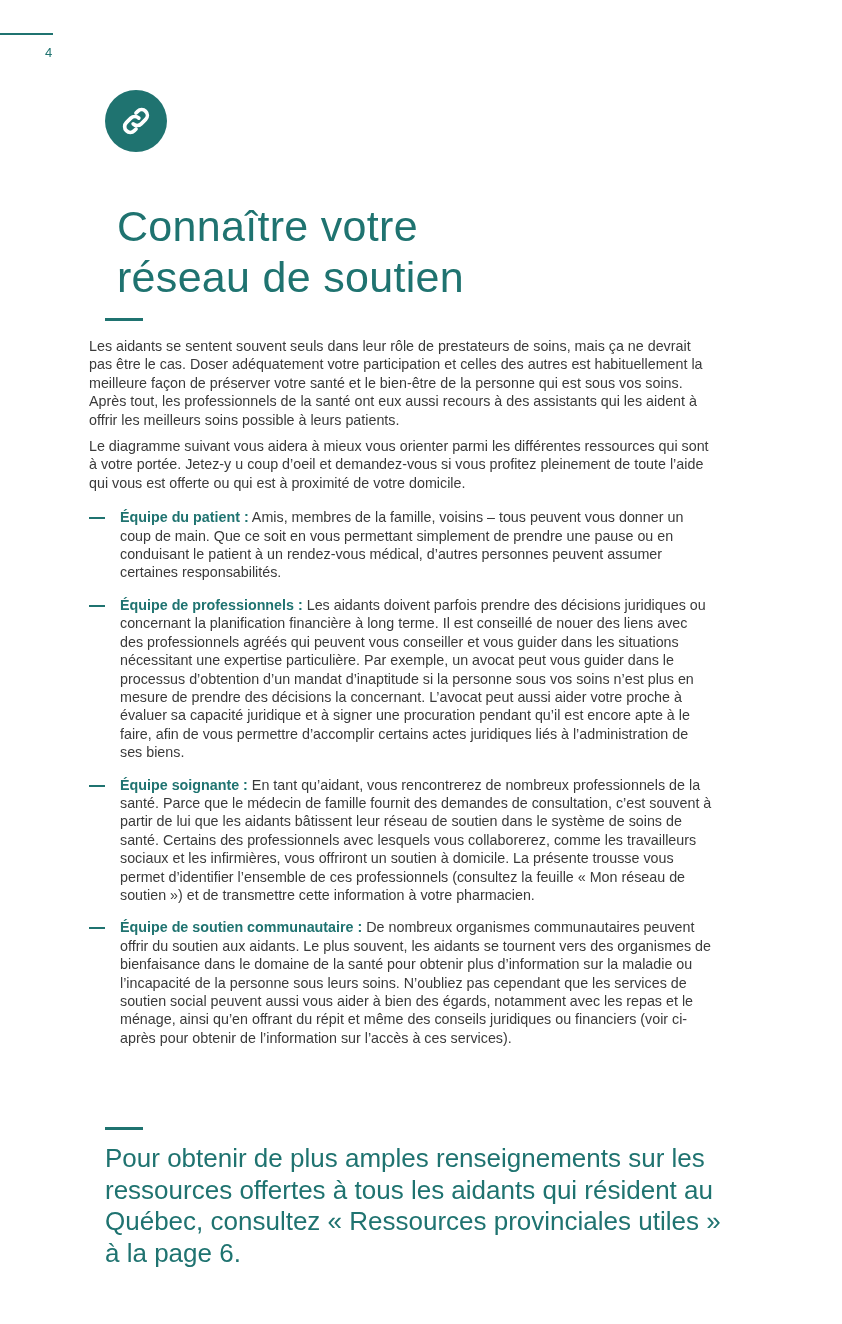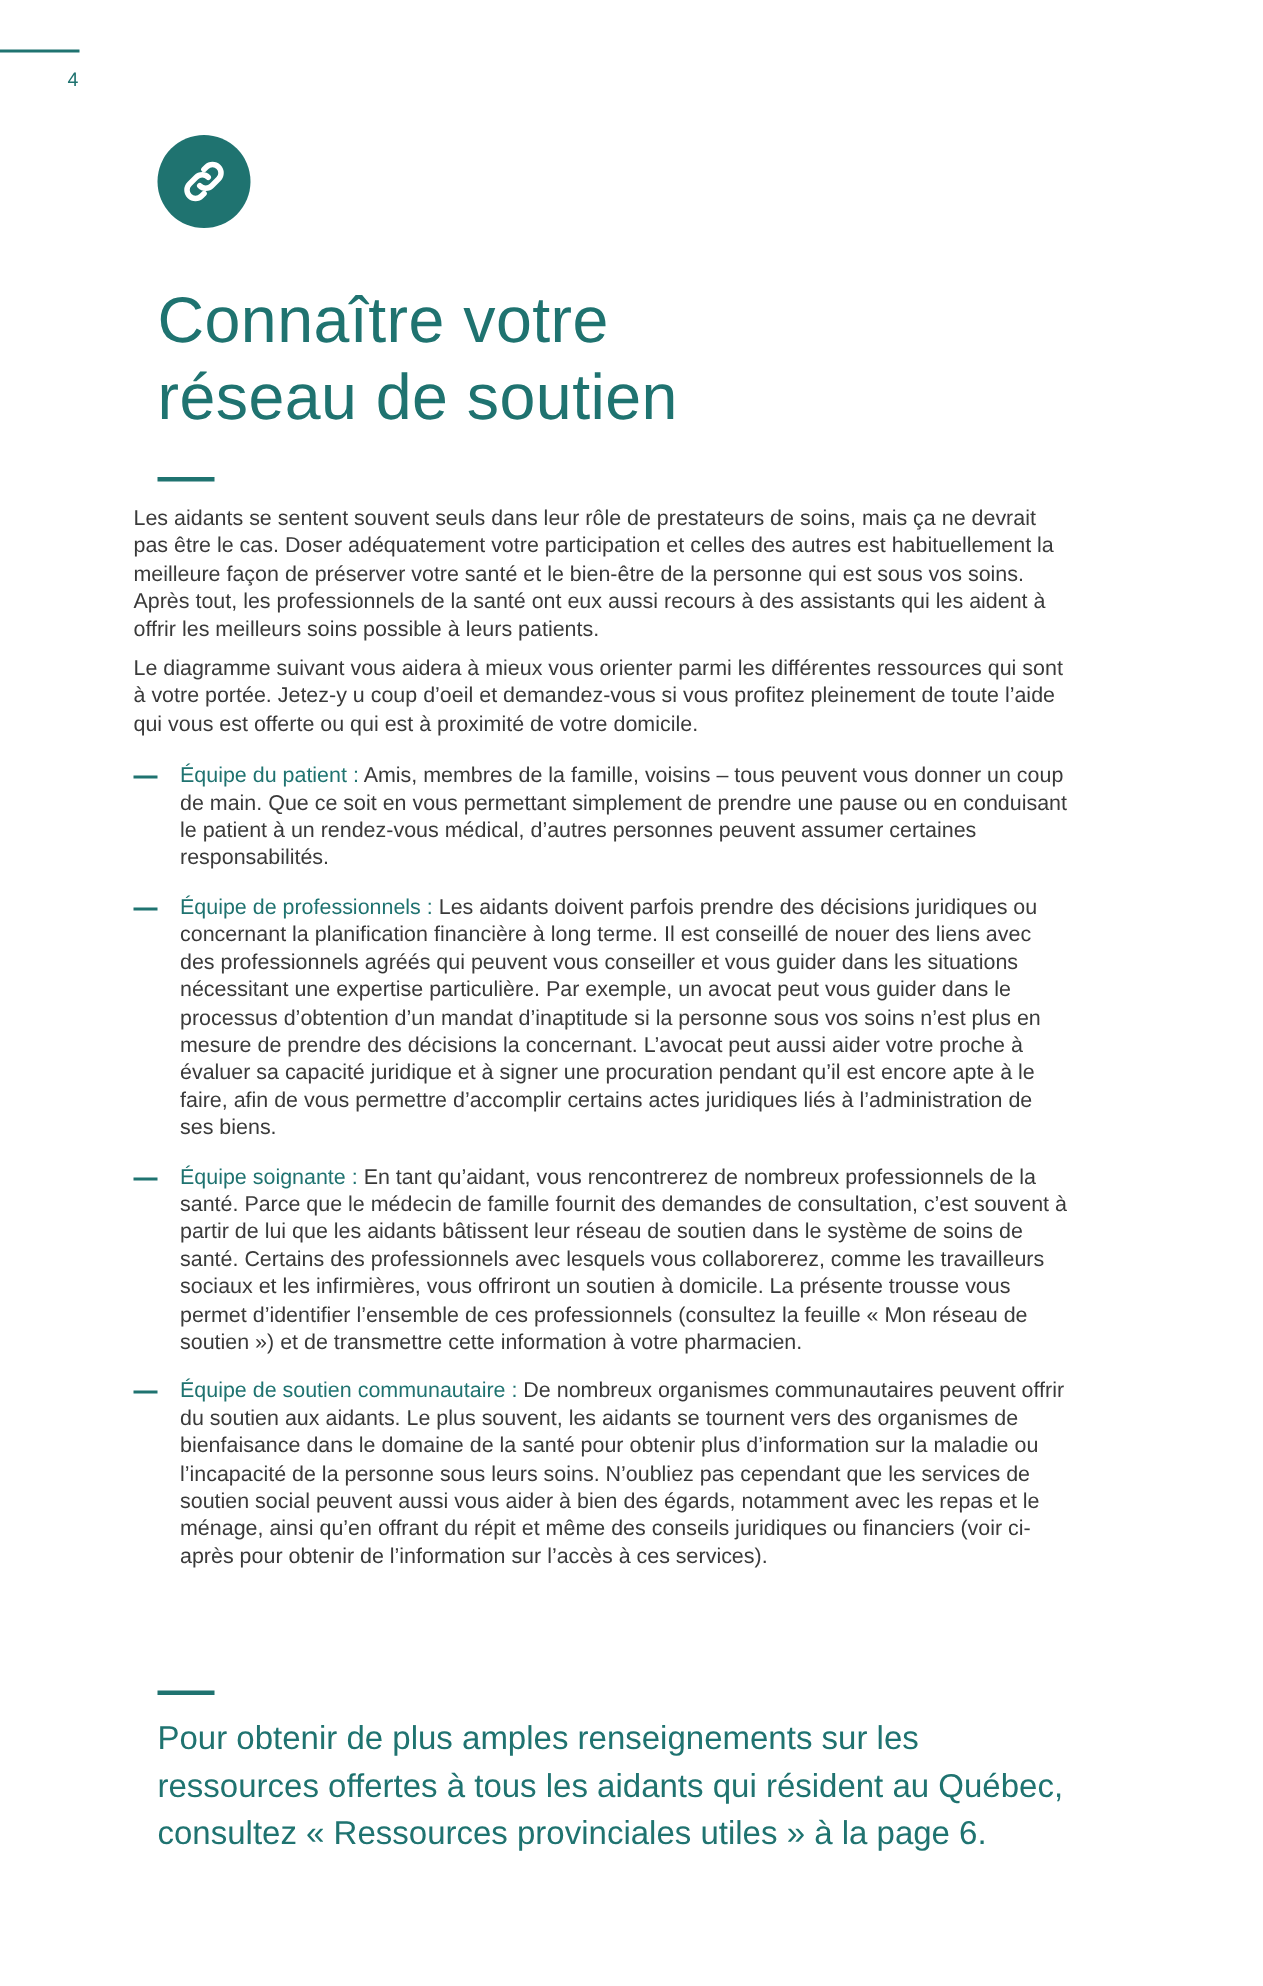--- a/index.html
+++ b/index.html
@@ -2,31 +2,31 @@
 <html><head>
 <meta charset="utf-8">
 <style>
   html, body { margin: 0; padding: 0; background: #ffffff; }
   body { width: 842px; height: 1324px; position: relative; overflow: hidden;
          font-family: "Liberation Sans", "DejaVu Sans", sans-serif; color: #3a3a3a; }
   .top-rule { position: absolute; left: 0; top: 33px; width: 53px; height: 2px; background: #1f7370; }
   .page-num { position: absolute; left: 45px; top: 45px; font-size: 13px; color: #1f7370; }
   .icon-circle { position: absolute; left: 105px; top: 90px; width: 62px; height: 62px; border-radius: 50%;
                  background: #1f7370; display: flex; align-items: center; justify-content: center; }
-  .title { position: absolute; left: 105px; top: 189px; margin: 0; font-weight: normal; font-size: 43px;
+  .title { position: absolute; left: 105px; top: 189px; margin: 12px; font-weight: normal; font-size: 43px;
            line-height: 51px; color: #1f7370; letter-spacing: 0.3px; }
   .title span { display: block; }
   .short-rule { position: absolute; left: 105px; width: 38px; height: 3px; background: #1f7370; }
   .content { position: absolute; left: 89px; top: 337px; width: 625px; font-size: 14.3px; line-height: 18.4px; }
   .content p { margin: 0 0 8px 0; }
   .list { list-style: none; margin: 16px 0 0 0; padding: 0; }
   .list li { position: relative; padding-left: 31px; margin-bottom: 14px; }
   .dash { position: absolute; left: 0; top: 9px; width: 16px; height: 2px; background: #1f7370; }
-  .term { color: #1f7370; font-weight: normal; }
-  .callout { position: absolute; left: 105px; top: 1143px; width: 620px; margin: 0; font-size: 22px; line-height: 31.5px;
+  .term { color: #1f7370; font-weight: bold; }
+  .callout { position: absolute; left: 105px; top: 1143px; width: 620px; margin: 0; font-size: 26px; line-height: 31.5px;
              color: #1f7370; font-weight: normal; }
 </style>
 </head>
 <body>
 
 <div class="top-rule"></div>
 <div class="page-num">4</div>
 
 <div class="icon-circle">
   <svg width="34" height="34" viewBox="0 0 24 24" fill="none" stroke="#ffffff" stroke-width="2.6" stroke-linecap="round" stroke-linejoin="round">

